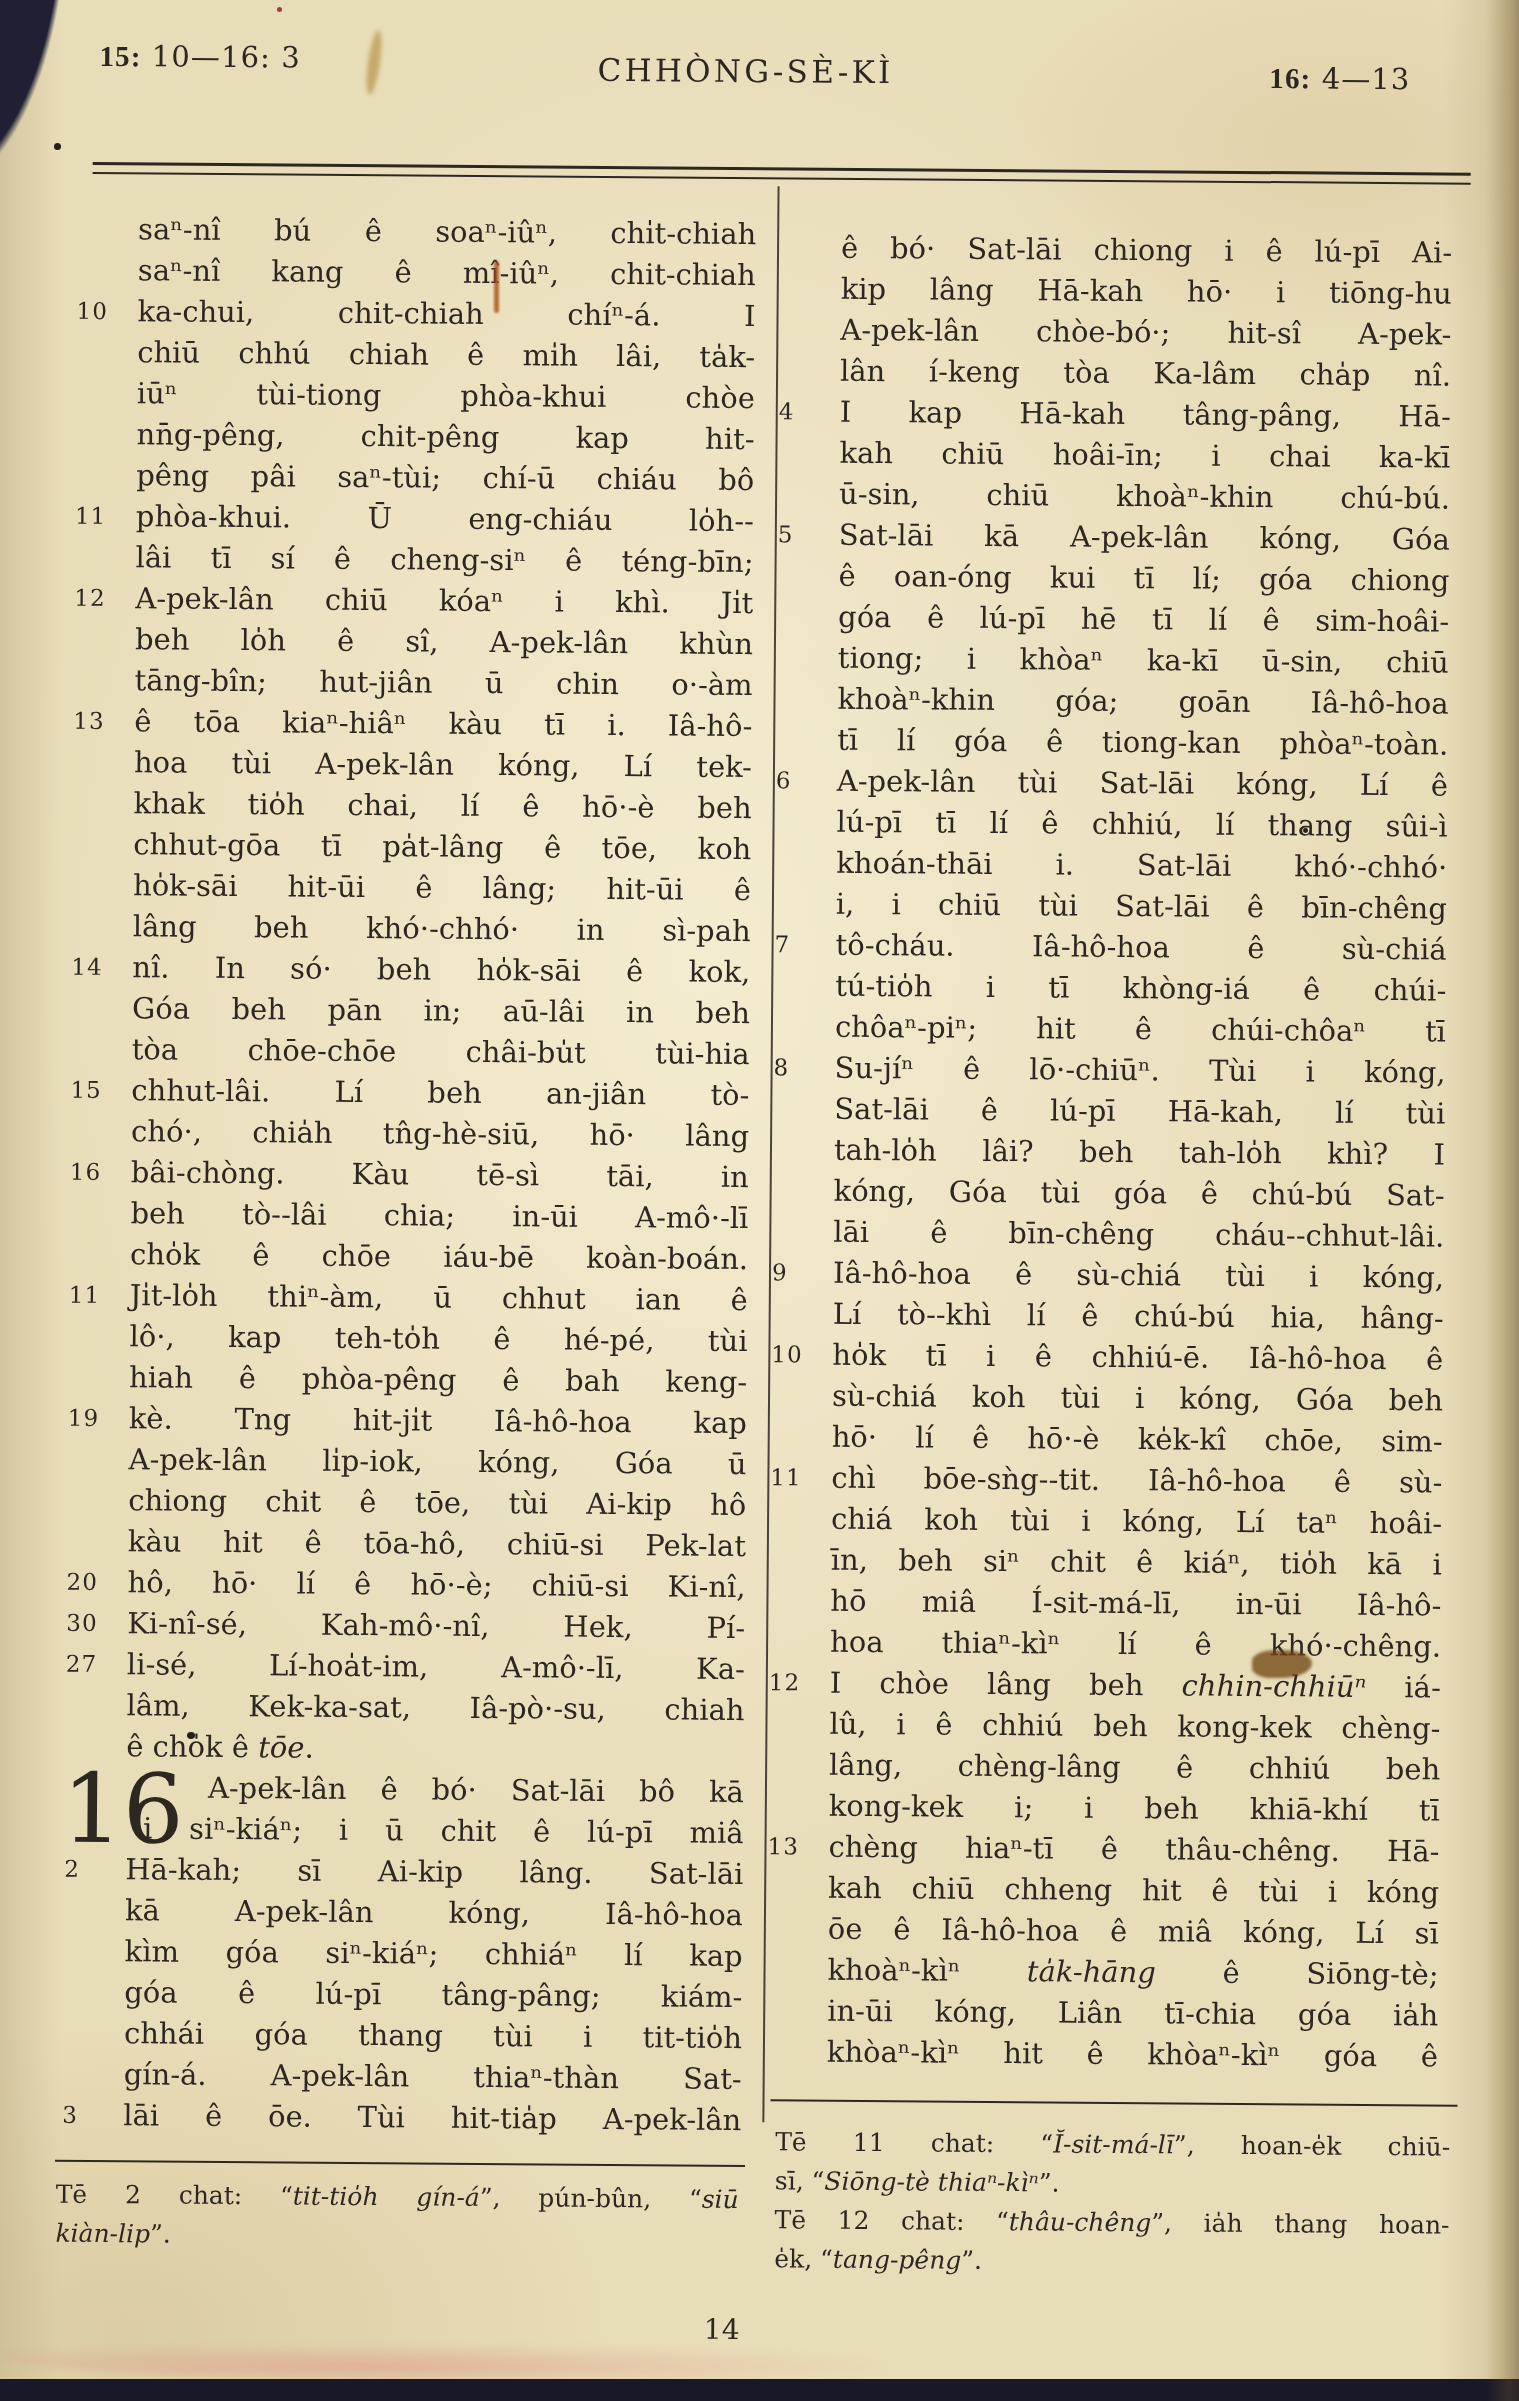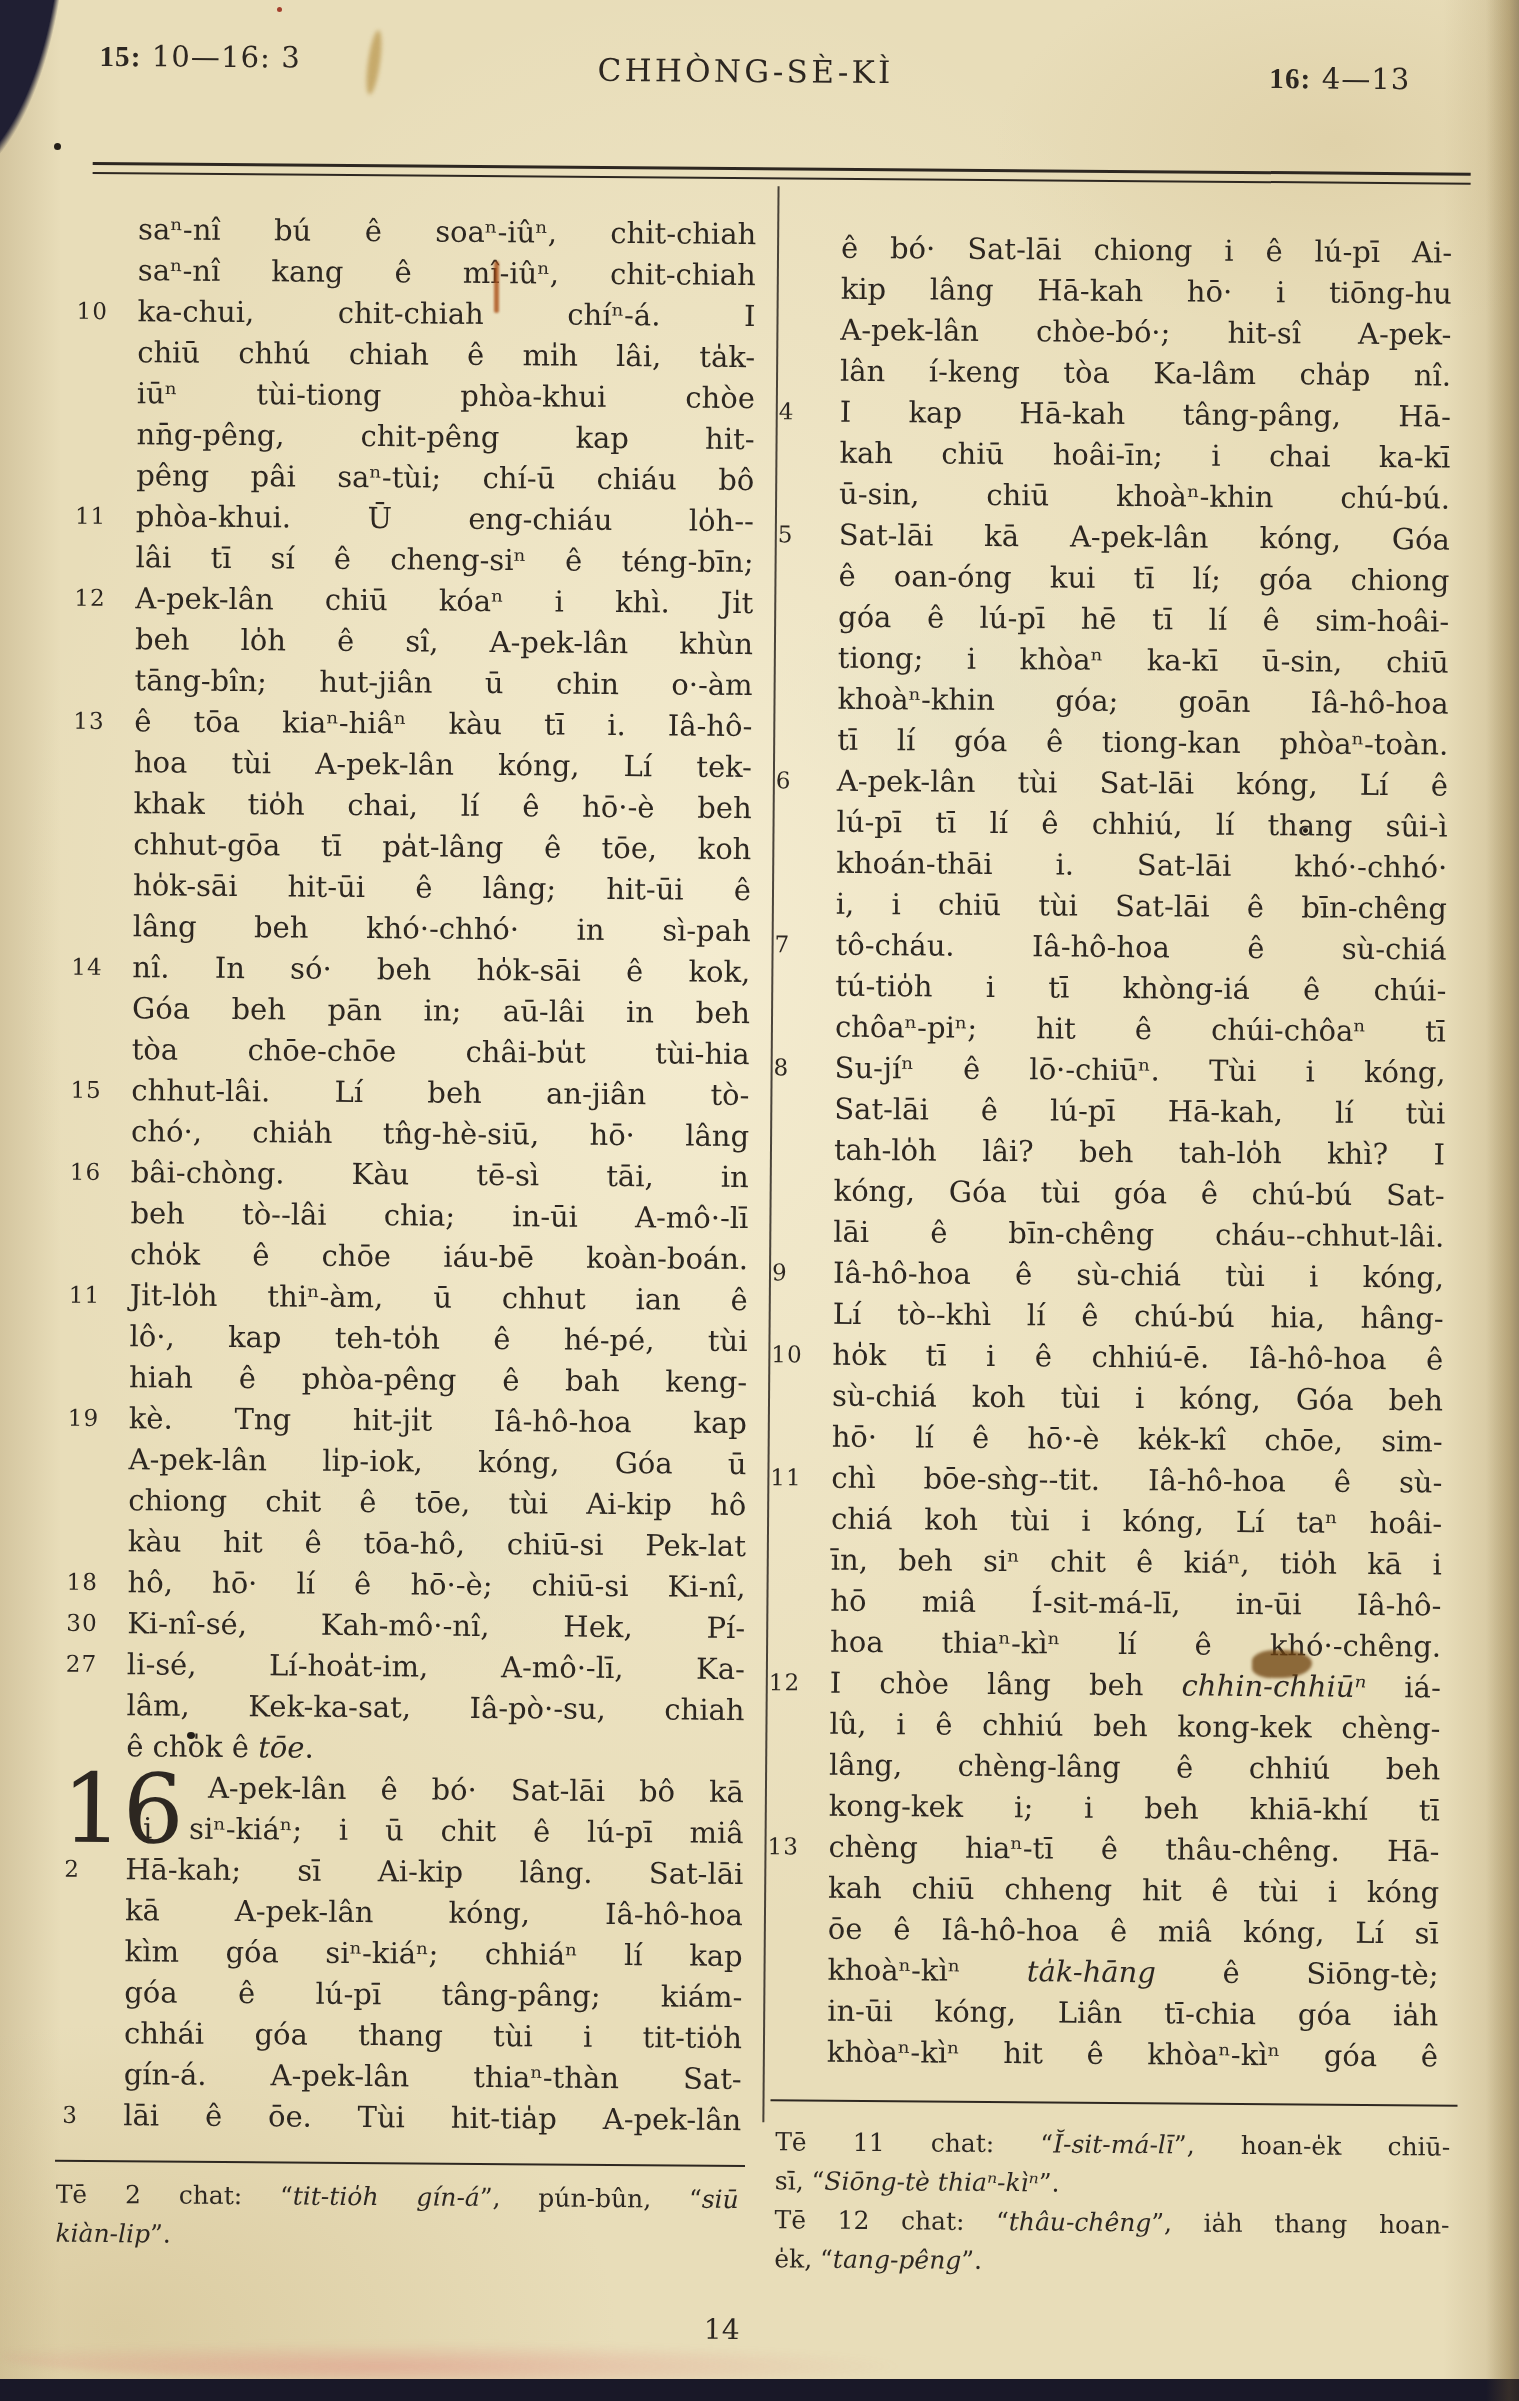--- a/index.html
+++ b/index.html
@@ -96,21 +96,21 @@
       <div class="line"><span class="vnum">16</span><span>bâi-chòng. Kàu tē-sì tāi, in</span></div>
       <div class="line"><span>beh tò--lâi chia; in-ūi A-mô·-lī</span></div>
       <div class="line"><span>cho̍k ê chōe iáu-bē koàn-boán.</span></div>
       <div class="line"><span class="vnum">11</span><span>Ji̍t-lo̍h thiⁿ-àm, ū chhut ian ê</span></div>
       <div class="line"><span>lô·, kap teh-to̍h ê hé-pé, tùi</span></div>
       <div class="line"><span>hiah ê phòa-pêng ê bah keng-</span></div>
       <div class="line"><span class="vnum">19</span><span>kè. Tng hit-ji̍t Iâ-hô-hoa kap</span></div>
       <div class="line"><span>A-pek-lân li̍p-iok, kóng, Góa ū</span></div>
       <div class="line"><span>chiong chit ê tōe, tùi Ai-kip hô</span></div>
       <div class="line"><span>kàu hit ê tōa-hô, chiū-si Pek-lat</span></div>
-      <div class="line"><span class="vnum">18</span><span>hô, hō· lí ê hō·-è; chiū-si Ki-nî,</span></div>
+      <div class="line"><span class="vnum">20</span><span>hô, hō· lí ê hō·-è; chiū-si Ki-nî,</span></div>
       <div class="line"><span class="vnum">30</span><span>Ki-nî-sé, Kah-mô·-nî, Hek, Pí-</span></div>
       <div class="line"><span class="vnum">27</span><span>li-sé, Lí-hoa̍t-im, A-mô·-lī, Ka-</span></div>
       <div class="line"><span>lâm, Kek-ka-sat, Iâ-pò·-su, chiah</span></div>
       <div class="line short"><span>ê cho̍k ê <i>tōe</i>.</span></div>
       <div class="line pad1"><span class="chapnum">16</span><span>A-pek-lân ê bó· Sat-lāi bô kā</span></div>
       <div class="line pad2"><span>i siⁿ-kiáⁿ; i ū chit ê lú-pī miâ</span></div>
       <div class="line"><span class="vnum">2</span><span>Hā-kah; sī Ai-kip lâng. Sat-lāi</span></div>
       <div class="line"><span>kā A-pek-lân kóng, Iâ-hô-hoa</span></div>
       <div class="line"><span>kìm góa siⁿ-kiáⁿ; chhiáⁿ lí kap</span></div>
       <div class="line"><span>góa ê lú-pī tâng-pâng; kiám-</span></div>

